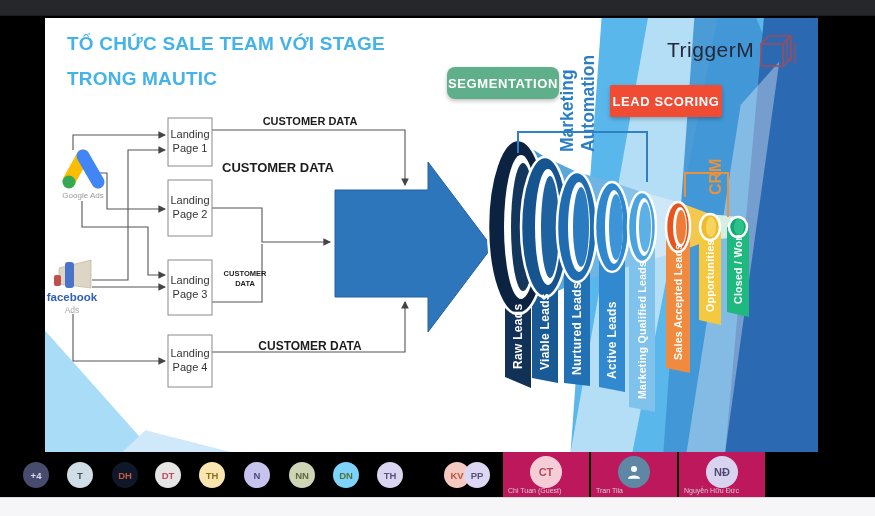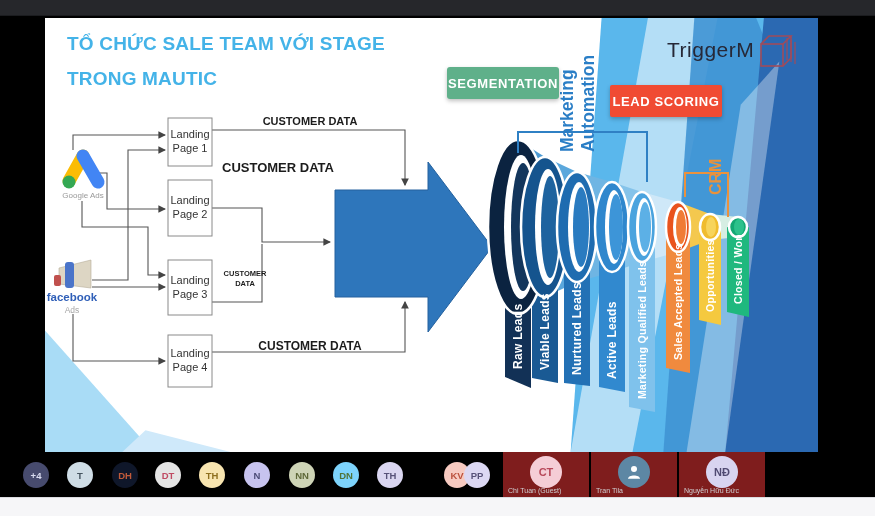--- a/index.html
+++ b/index.html
@@ -17,36 +17,36 @@
   .dec-streak2{background:rgba(255,255,255,.35);clip-path:polygon(90% 20%,95% 10%,88% 100%,83% 100%);}
   .dec-bl{background:#a9dcf6;clip-path:polygon(0 72%,0 100%,14% 100%);}
   .dec-bc{background:#cfe9fa;clip-path:polygon(13% 95%,24% 100%,10% 100%);}
 
   .slide-title{position:absolute;left:22px;top:8px;width:540px;z-index:3;
     font-size:19px;font-weight:800;letter-spacing:.2px;color:#44b3e8;line-height:35px;}
   .logo{position:absolute;left:622px;top:12px;z-index:3;display:flex;align-items:flex-start;}
   .logo-text{font-size:21px;font-weight:normal;color:#262837;letter-spacing:.5px;margin-top:8px;}
   .badge{position:absolute;z-index:3;display:flex;align-items:center;justify-content:center;
     color:#fff;font-size:13px;font-weight:bold;letter-spacing:.6px;box-shadow:0 2px 4px rgba(0,0,0,.25);}
-  .badge-seg{left:402px;top:49px;width:112px;height:32px;background:#5fb08a;border-radius:3px;}
+  .badge-seg{left:402px;top:49px;width:112px;height:32px;background:#5fb08a;border-radius:8px;}
   .badge-ls{left:565px;top:67px;width:112px;height:32px;background:#f04b33;border-radius:2px;}
   .diagram{position:absolute;inset:0;z-index:2;}
   .diagram text{font-family:"Liberation Sans","DejaVu Sans",sans-serif;}
 
   
   .pbar{position:absolute;left:0;top:452px;width:875px;height:45px;background:#000;}
   .avatar{position:absolute;top:10px;width:26px;height:26px;border-radius:50%;
     display:flex;align-items:center;justify-content:center;font-size:9.5px;font-weight:bold;}
   .av0{background:#474b6e;color:#d9dcf0}.av1{background:#cfdde6;color:#44535e}
   .av2{background:#0f172a;color:#c05a3a}.av3{background:#e5e5e5;color:#c04a62}
   .av4{background:#f8e5b0;color:#8f701f}.av5{background:#c7c3ef;color:#4c4c78}
   .av6{background:#ced4b6;color:#5e6838}.av7{background:#7dd3fc;color:#507338}
   .av8{background:#dad6f1;color:#575279}.av9{background:#f7cac1;color:#bb513d}
   .av10{background:#dcd8f3;color:#575279}
-  .tile{position:absolute;top:0;width:86px;height:45px;background:#7f1d1d;}
+  .tile{position:absolute;top:0;width:86px;height:45px;background:#be185d;}
   .tile-circle{position:absolute;left:27px;top:4px;width:32px;height:32px;border-radius:50%;
     display:flex;align-items:center;justify-content:center;font-size:11px;font-weight:bold;}
   .tc0{background:#f5cdd6;color:#b8485a}.tc1{background:#5d87a4}.tc2{background:#d8d4f0;color:#504a72}
   .tile-name{position:absolute;left:5px;bottom:3px;font-size:7px;color:#d0d0d3;white-space:nowrap;}
 
   .bottomstrip{position:absolute;left:0;top:497px;width:875px;height:19px;background:#f6f6f8;border-top:1px solid #dcdce0;}
 </style>
 </head>
 <body>
 

